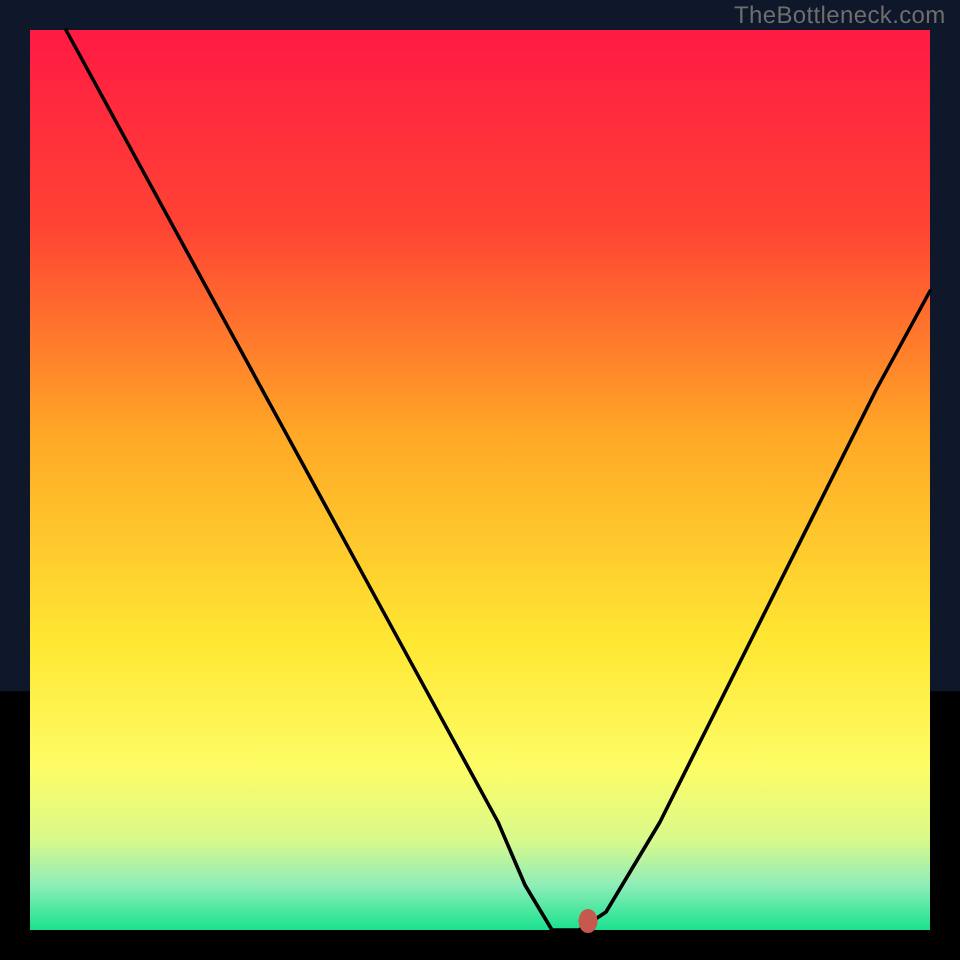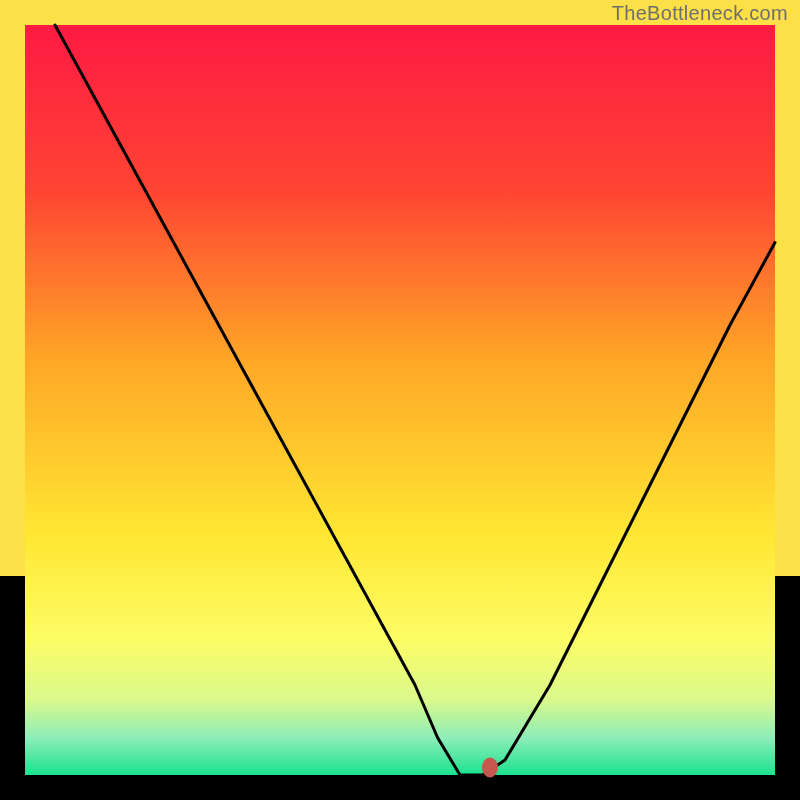--- a/index.html
+++ b/index.html
@@ -10,21 +10,21 @@
     background: #000;
     font-family: Arial, Helvetica, sans-serif;
     overflow: hidden;
   }
   .frame {
     position: absolute;
     top: 0;
     left: 0;
     width: 800px;
     height: 576px;
-    background: #fde047;
+    background: #0f172a;
   }
   .watermark {
     position: absolute;
     top: 2px;
     right: 12px;
     color: #6e6e6e;
     font-size: 20px;
     letter-spacing: 0.3px;
     font-weight: 500;
   }

